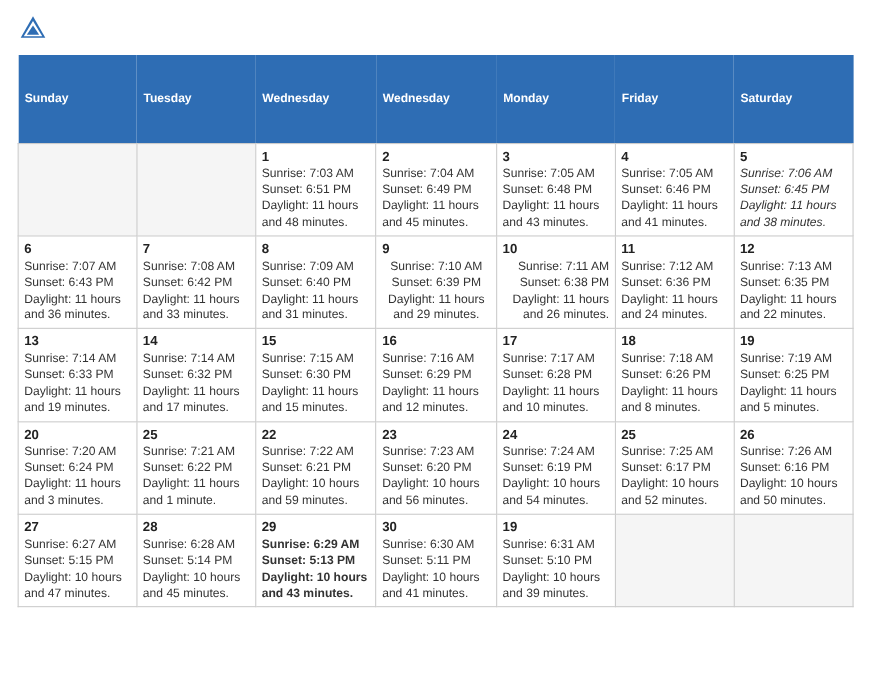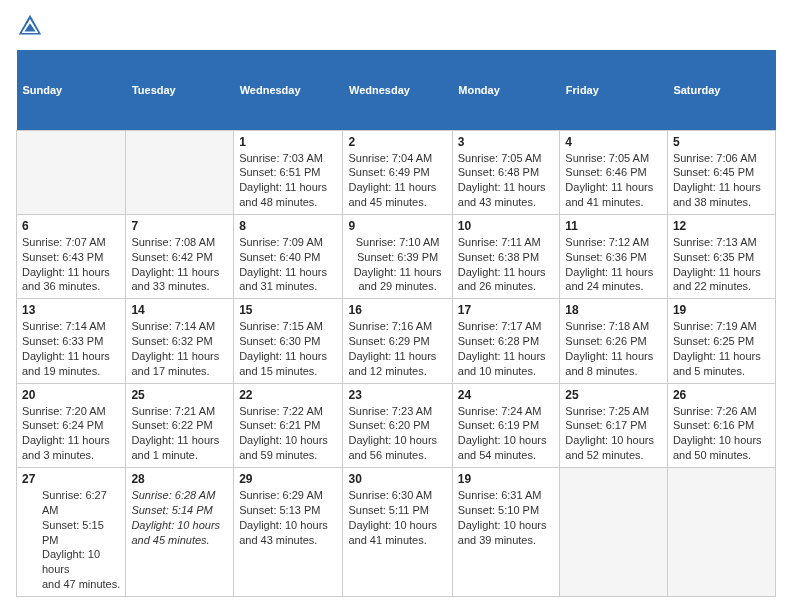--- a/index.html
+++ b/index.html
@@ -147,21 +147,21 @@
           </td>
           <td>
             <span class="date-num">4</span>
             <div class="cell-text" style="white-space: pre-line;">Sunrise: 7:05 AM
 Sunset: 6:46 PM
 Daylight: 11 hours
 and 41 minutes.</div>
           </td>
           <td>
             <span class="date-num">5</span>
-            <div class="cell-text" style="white-space: pre-line;">Sunrise: 7:06 AM
+            <div class="cell-text" style="white-space: pre-line; font-style: italic;">Sunrise: 7:06 AM
 Sunset: 6:45 PM
 Daylight: 11 hours
 and 38 minutes.</div>
           </td>
         </tr>
         <tr>
           <td>
             <span class="date-num">6</span>
             <div class="cell-text" style="white-space: pre-line;">Sunrise: 7:07 AM
 Sunset: 6:43 PM
@@ -184,21 +184,21 @@
           </td>
           <td>
             <span class="date-num">9</span>
             <div class="cell-text" style="white-space: pre-line; text-align: center;">Sunrise: 7:10 AM
 Sunset: 6:39 PM
 Daylight: 11 hours
 and 29 minutes.</div>
           </td>
           <td>
             <span class="date-num">10</span>
-            <div class="cell-text" style="white-space: pre-line;">Sunrise: 7:11 AM
+            <div class="cell-text" style="white-space: pre-line; text-align: right;">Sunrise: 7:11 AM
 Sunset: 6:38 PM
 Daylight: 11 hours
 and 26 minutes.</div>
           </td>
           <td>
             <span class="date-num">11</span>
             <div class="cell-text" style="white-space: pre-line;">Sunrise: 7:12 AM
 Sunset: 6:36 PM
 Daylight: 11 hours
 and 24 minutes.</div>
@@ -309,35 +309,35 @@
             <span class="date-num">26</span>
             <div class="cell-text" style="white-space: pre-line;">Sunrise: 7:26 AM
 Sunset: 6:16 PM
 Daylight: 10 hours
 and 50 minutes.</div>
           </td>
         </tr>
         <tr>
           <td>
             <span class="date-num">27</span>
-            <div class="cell-text" style="white-space: pre-line; margin-left: 20px;">Sunrise: 6:27 AM
+            <div class="cell-text" style="white-space: pre-line;">Sunrise: 6:27 AM
 Sunset: 5:15 PM
 Daylight: 10 hours
 and 47 minutes.</div>
           </td>
           <td>
             <span class="date-num">28</span>
-            <div class="cell-text" style="white-space: pre-line; font-style: italic;">Sunrise: 6:28 AM
+            <div class="cell-text" style="white-space: pre-line;">Sunrise: 6:28 AM
 Sunset: 5:14 PM
 Daylight: 10 hours
 and 45 minutes.</div>
           </td>
           <td>
             <span class="date-num">29</span>
-            <div class="cell-text" style="white-space: pre-line;">Sunrise: 6:29 AM
+            <div class="cell-text" style="white-space: pre-line; font-weight: bold;">Sunrise: 6:29 AM
 Sunset: 5:13 PM
 Daylight: 10 hours
 and 43 minutes.</div>
           </td>
           <td>
             <span class="date-num">30</span>
             <div class="cell-text" style="white-space: pre-line;">Sunrise: 6:30 AM
 Sunset: 5:11 PM
 Daylight: 10 hours
 and 41 minutes.</div>

